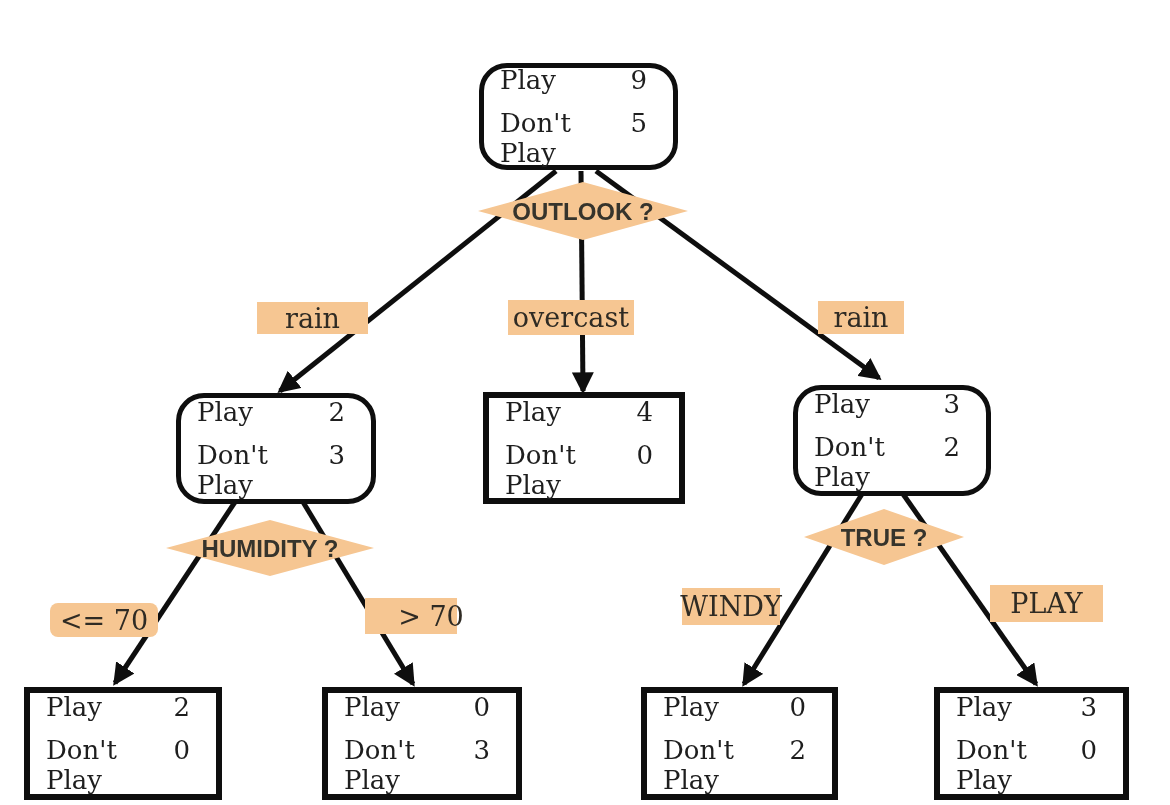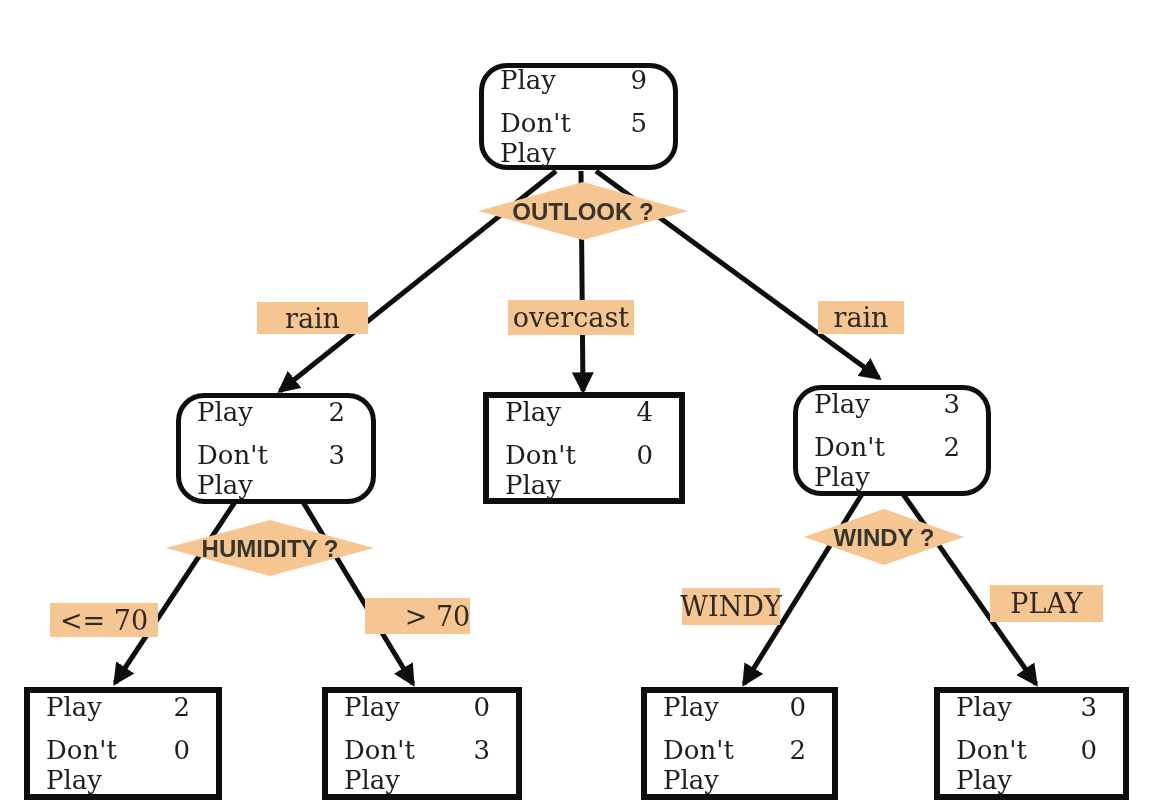--- a/index.html
+++ b/index.html
@@ -50,22 +50,22 @@
   #n-le70  { left:24px;  top:687px; width:198px; height:113px; }
   #n-gt70  { left:322px; top:687px; width:200px; height:113px; }
   #n-wtrue { left:641px; top:687px; width:197px; height:113px; }
   #n-wfalse{ left:934px; top:687px; width:195px; height:113px; }
   #dl-outlook  { left:583px; top:212px; }
   #dl-humidity { left:270px; top:549px; }
   #dl-windy    { left:884px; top:538px; }
   #bl-sunny    { left:257px; top:302px; width:111px; height:32px; }
   #bl-overcast { left:508px; top:300px; width:126px; height:35px; }
   #bl-rain     { left:818px; top:301px; width:86px;  height:33px; }
-  #bl-le70     { left:50px;  top:603px; width:108px; height:34px; }
-  #bl-gt70     { left:365px; top:598px; width:105px; height:36px;padding-left:40px; }
+  #bl-le70     { left:50px;  top:603px; width:108px; height:34px;border-radius:8px; }
+  #bl-gt70     { left:365px; top:598px; width:92px; height:36px;padding-left:40px; }
   #bl-true     { left:682px; top:588px; width:98px;  height:37px; }
   #bl-false    { left:990px; top:585px; width:113px; height:37px; }
 </style>
 </head>
 <body>
 
 <div id="stage">
 
 
   <svg class="edges" width="1170" height="805" viewBox="0 0 1170 805">
@@ -83,21 +83,21 @@
       <line x1="862" y1="494" x2="744" y2="684" marker-end="url(#ah)"></line>
       <line x1="903" y1="494" x2="1036" y2="684" marker-end="url(#ah)"></line>
     </g>
     <polygon class="diamond" points="478,211 583,182 688,211 583,240"></polygon>
     <polygon class="diamond" points="166,548 270,520 374,548 270,576"></polygon>
     <polygon class="diamond" points="804,537 884,509 964,537 884,565"></polygon>
   </svg>
 
   <div class="dlabel" id="dl-outlook">OUTLOOK ?</div>
   <div class="dlabel" id="dl-humidity">HUMIDITY ?</div>
-  <div class="dlabel" id="dl-windy">WINDY ?</div>
+  <div class="dlabel" id="dl-windy">TRUE ?</div>
 
   <div class="blabel" id="bl-sunny">rain</div>
   <div class="blabel" id="bl-overcast">overcast</div>
   <div class="blabel" id="bl-rain">rain</div>
   <div class="blabel" id="bl-le70">&lt;= 70</div>
   <div class="blabel" id="bl-gt70">&gt; 70</div>
   <div class="blabel" id="bl-true">WINDY</div>
   <div class="blabel" id="bl-false">PLAY</div>
 
   <div class="node rounded" id="n-root">

